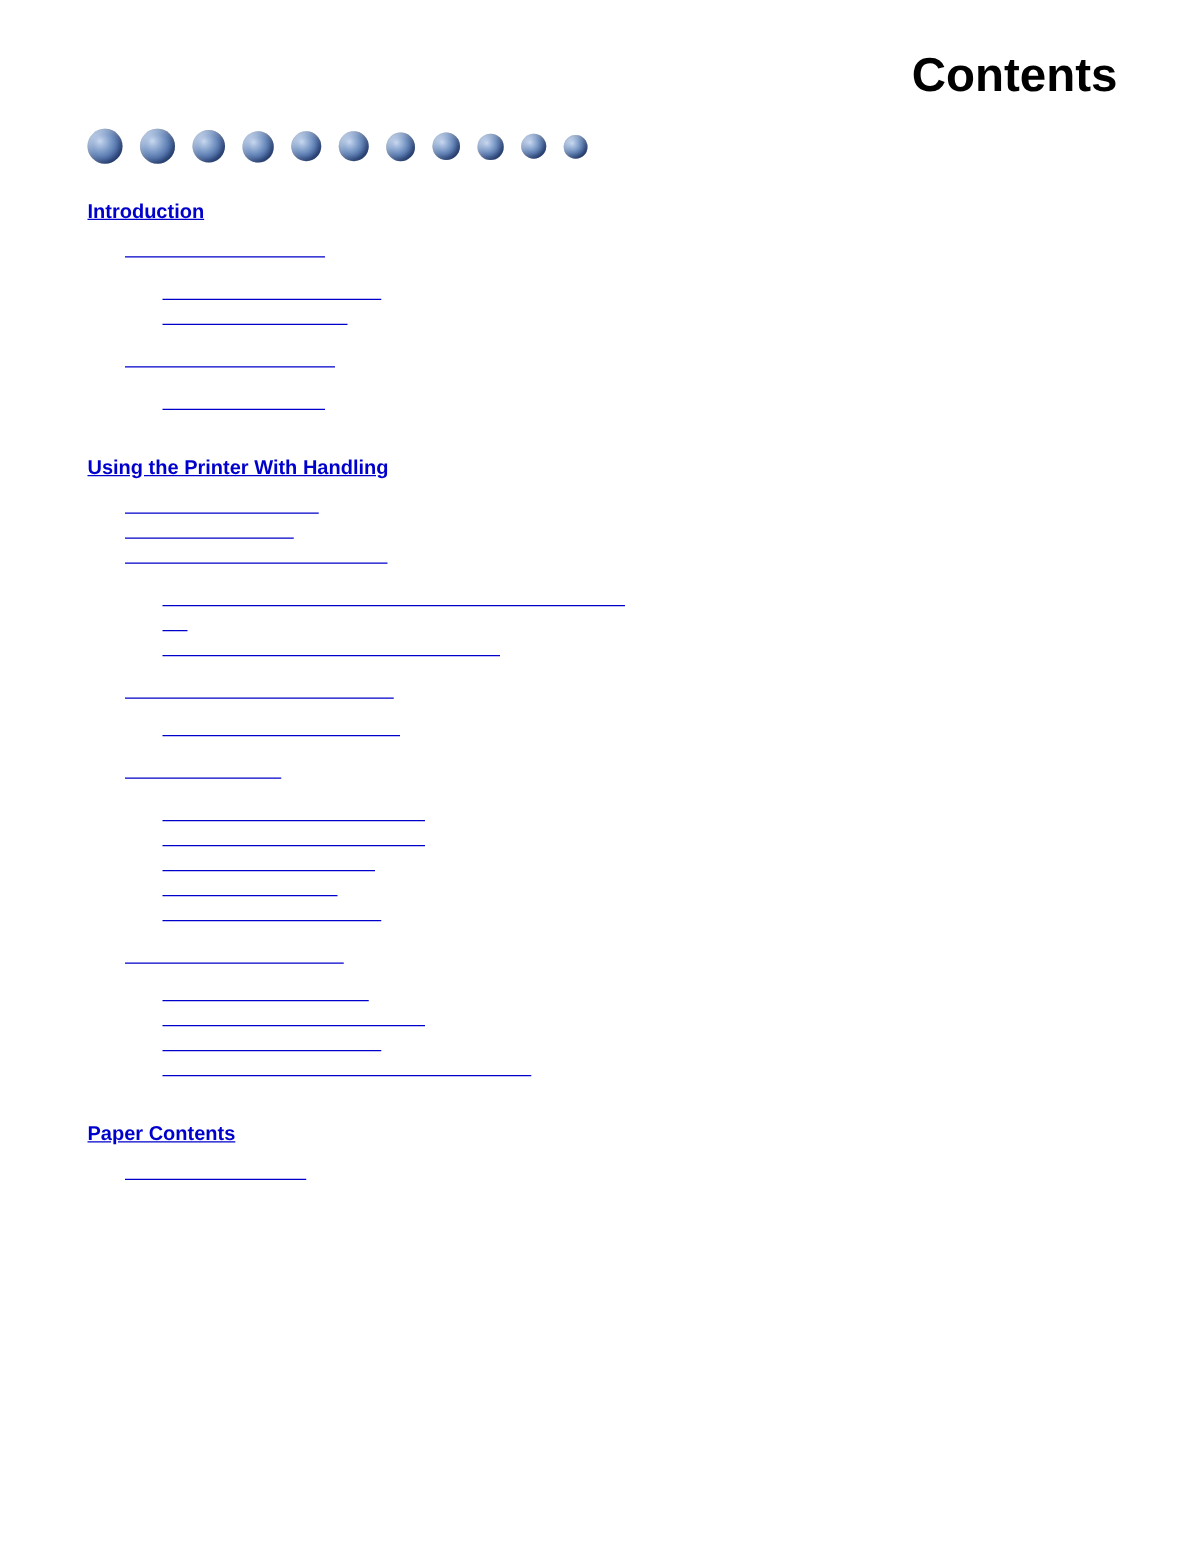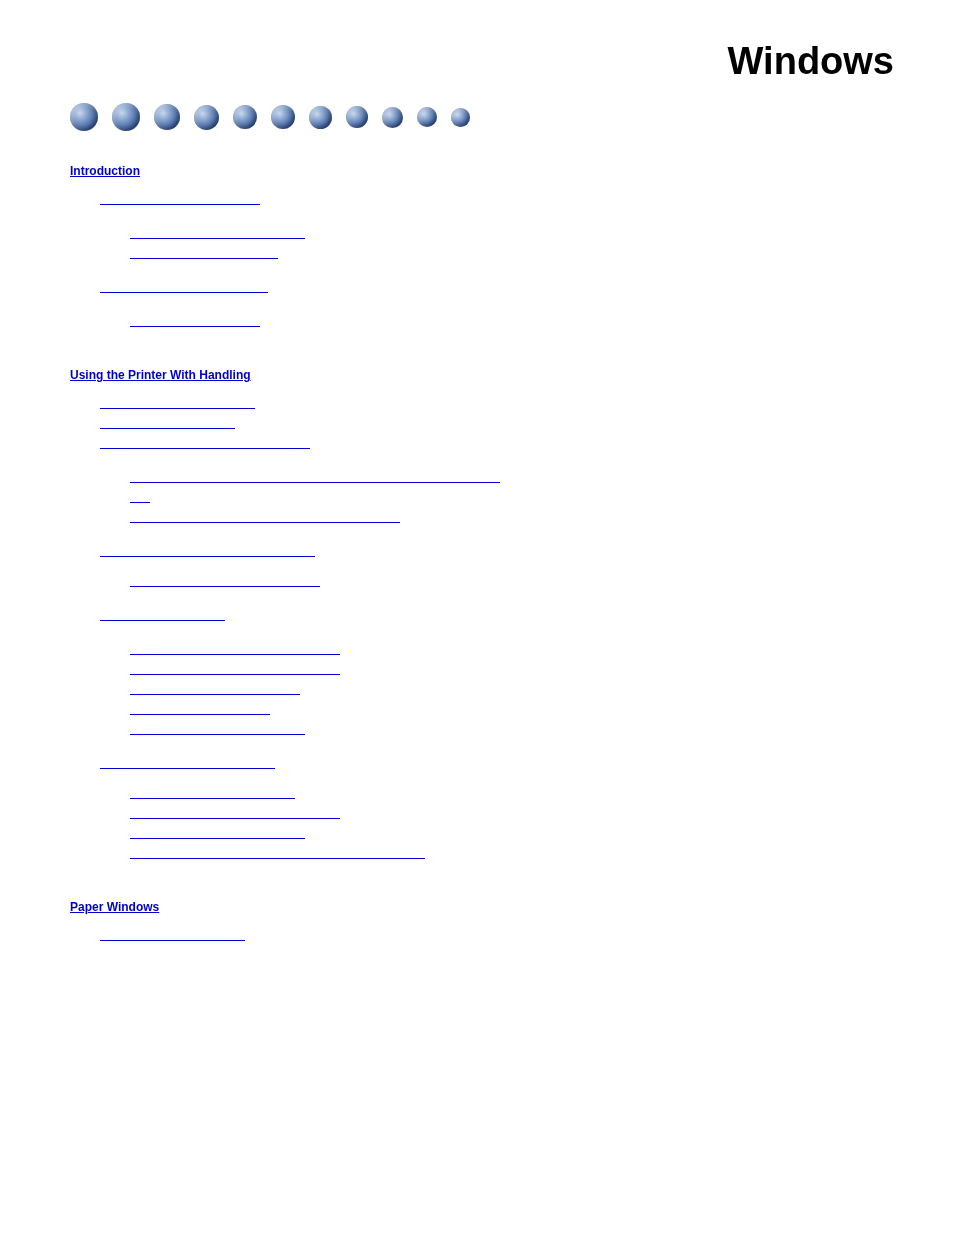--- a/index.html
+++ b/index.html
@@ -63,21 +63,21 @@
     .dot:nth-child(11) { width: 19px; height: 19px; }
 
     .contents-area {
       padding-left: 10px;
     }
 
     .section-link {
       display: inline-block;
       color: #0000cc;
       text-decoration: underline;
-      font-size: 12px;
+      font-size: 16px;
       font-weight: bold;
       cursor: pointer;
       margin-bottom: 8px;
     }
 
     
     .blank-link {
       display: inline-block;
       background: transparent;
       border-bottom: 1px solid #0000cc;
@@ -102,21 +102,21 @@
       align-items: flex-end;
       margin-bottom: 7px;
     }
   </style>
 </head>
 <body>
 
 <div class="page-container">
 
   <div class="title-area">
-    <span class="page-title">Windows</span>
+    <span class="page-title">Contents</span>
   </div>
 
   <div class="decorative-dots">
     <span class="dot"></span>
     <span class="dot"></span>
     <span class="dot"></span>
     <span class="dot"></span>
     <span class="dot"></span>
     <span class="dot"></span>
     <span class="dot"></span>
@@ -243,21 +243,21 @@
       </div>
       <div class="entry-row indent-2" style="margin-top: 4px;">
         <span class="blank-link" style="width: 295px;"></span>
       </div>
     </div>
 
     <div style="height: 20px;"></div>
 
     <div class="section-block">
       <div>
-        <a class="section-link">Paper Windows</a>
+        <a class="section-link">Paper Contents</a>
       </div>
 
       <div class="entry-row indent-1" style="margin-top: 6px;">
         <span class="blank-link" style="width: 145px;"></span>
       </div>
     </div>
 
   </div>
 </div>
 

